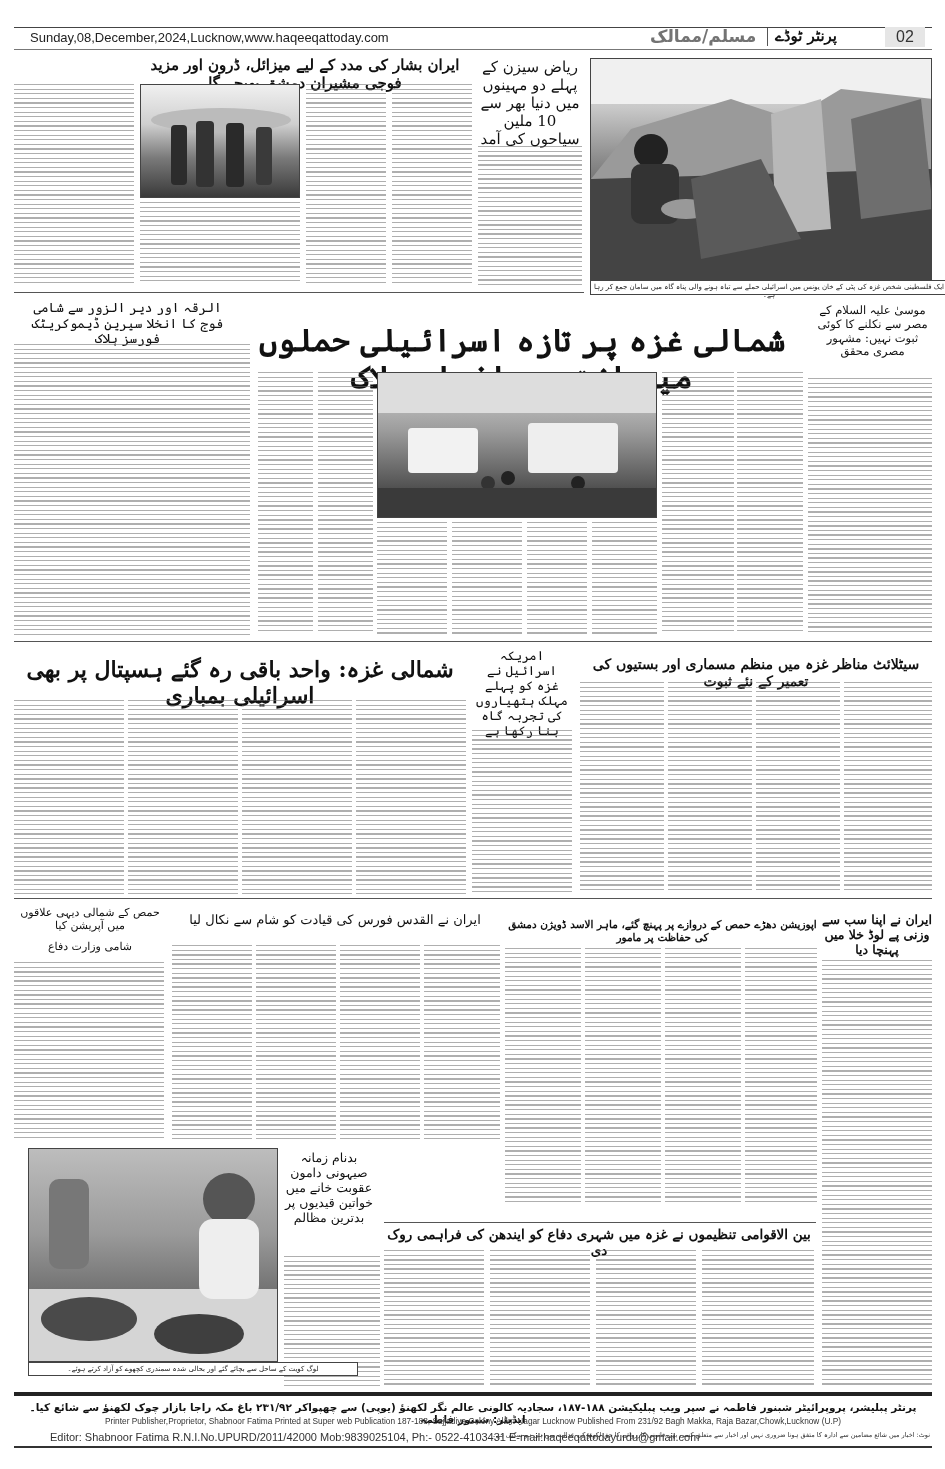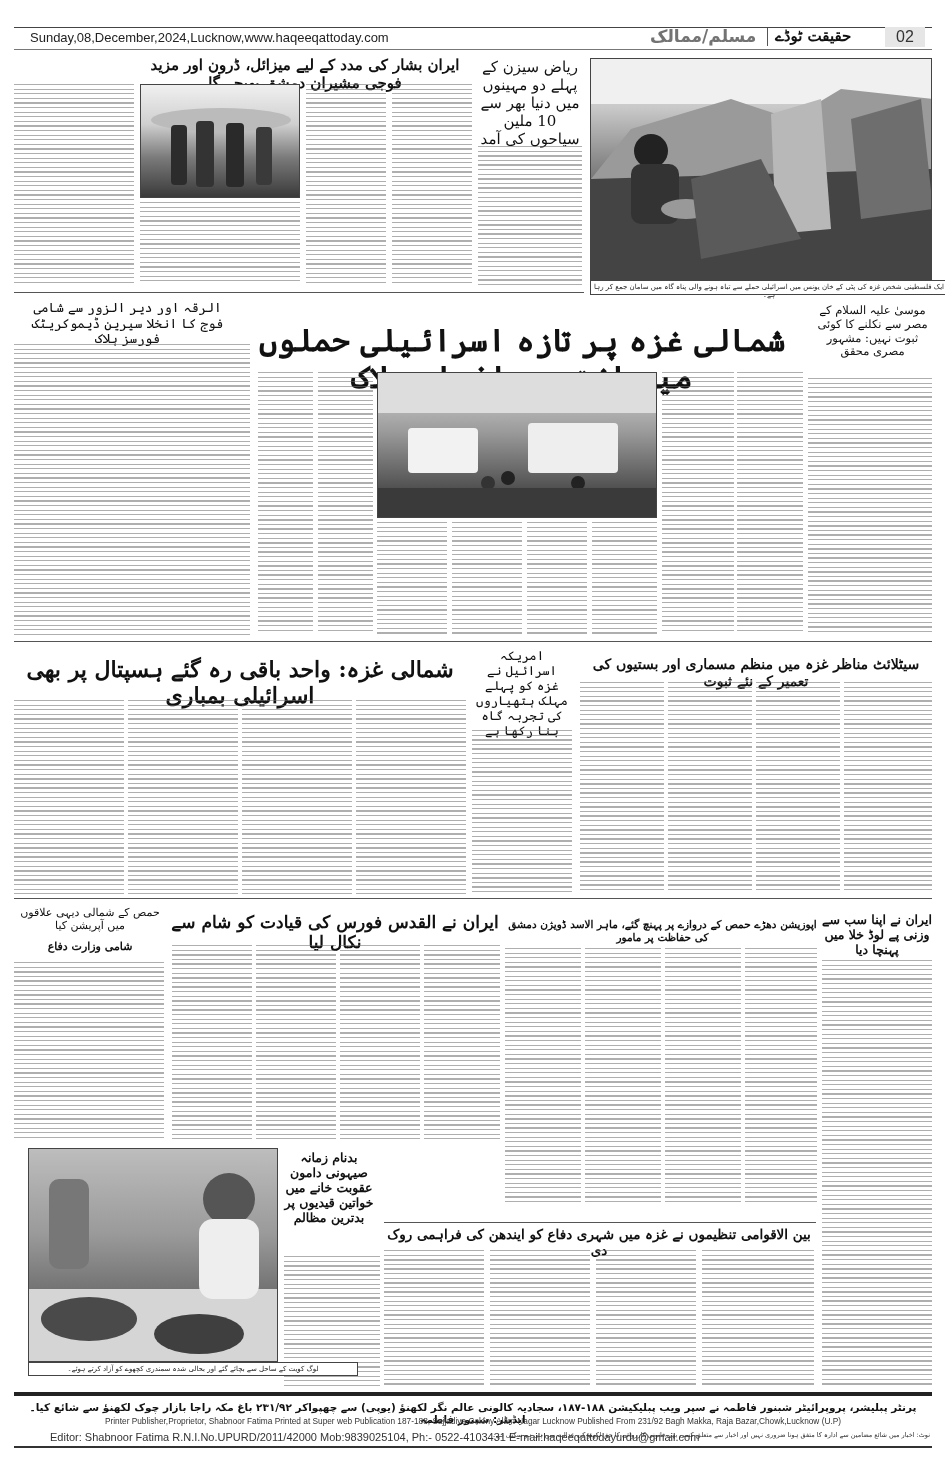--- a/index.html
+++ b/index.html
@@ -38,21 +38,21 @@
   #footer-note { left: 490px; top: 1431px; width: 440px; font-size: 6.5px; direction: rtl; text-align: right; color: #333; }
   #footer-bar2 { left: 14px; top: 1446px; width: 918px; height: 2px; background: #333; }
 </style>
 </head>
 <body>
 
 <div class="abs" id="topbar"></div>
 <div class="abs" id="mast-date">Sunday,08,December,2024,Lucknow,www.haqeeqattoday.com</div>
 <div class="abs" id="mast-section">مسلم/ممالک</div>
 <div class="abs" id="mast-sep"></div>
-<div class="abs" id="mast-brand">حقیقت ٹوڈے</div>
+<div class="abs" id="mast-brand">پرنٹر ٹوڈے</div>
 <div class="abs" id="mast-page">02</div>
 <div class="abs" id="mastline"></div>
 
 <div class="photo" style="left:590px;top:58px;width:342px;height:222px;background:linear-gradient(180deg,#eaeaea 0%,#c9c9c9 22%,#8d8d8d 45%,#545454 70%,#2f2f2f 100%);">
   <svg width="342" height="222">
     <rect x="0" y="0" width="342" height="45" fill="#f0f0f0"></rect>
     <polygon points="40,70 140,40 200,60 250,30 342,40 342,120 0,120" fill="#9a9a9a"></polygon>
     <polygon points="0,120 342,110 342,222 0,222" fill="#444"></polygon>
     <polygon points="180,55 230,40 240,170 185,175" fill="#b8b8b8"></polygon>
     <polygon points="260,60 330,40 342,150 270,160" fill="#6e6e6e"></polygon>
@@ -125,39 +125,39 @@
 
 <div class="hl" style="left:580px;top:656px;width:352px;font-size:14px;font-weight:bold;">سیٹلائٹ مناظر غزہ میں منظم مسماری اور بستیوں کی تعمیر کے نئے ثبوت</div>
 <div class="col" style="left:580px;top:682px;width:84px;height:212px;"></div>
 <div class="col" style="left:668px;top:682px;width:84px;height:212px;"></div>
 <div class="col" style="left:756px;top:682px;width:84px;height:212px;"></div>
 <div class="col" style="left:844px;top:682px;width:88px;height:212px;"></div>
 
 <div class="rule" style="left:14px;top:898px;width:918px;height:1px;"></div>
 
 <div class="hl" style="left:20px;top:906px;width:140px;font-size:11px;">حمص کے شمالی دیہی علاقوں میں آپریشن کیا</div>
-<div class="hl" style="left:20px;top:940px;width:140px;font-size:11px;font-weight:bold;">شامی وزارت دفاع</div>
+<div class="hl" style="left:20px;top:940px;width:140px;font-size:11px;font-weight:normal;">شامی وزارت دفاع</div>
 <div class="col" style="left:14px;top:962px;width:150px;height:178px;"></div>
 
-<div class="hl" style="left:170px;top:912px;width:330px;font-size:17px;font-weight:bold;">ایران نے القدس فورس کی قیادت کو شام سے نکال لیا</div>
+<div class="hl" style="left:170px;top:912px;width:330px;font-size:13px;font-weight:normal;">ایران نے القدس فورس کی قیادت کو شام سے نکال لیا</div>
 <div class="col" style="left:172px;top:945px;width:80px;height:195px;"></div>
 <div class="col" style="left:256px;top:945px;width:80px;height:195px;"></div>
 <div class="col" style="left:340px;top:945px;width:80px;height:195px;"></div>
 <div class="col" style="left:424px;top:945px;width:76px;height:195px;"></div>
 
 <div class="hl" style="left:505px;top:918px;width:315px;font-size:10.5px;font-weight:bold;">اپوزیشن دھڑے حمص کے دروازے پر پہنچ گئے، ماہر الاسد ڈویژن دمشق کی حفاظت پر مامور</div>
 <div class="col" style="left:505px;top:948px;width:76px;height:255px;"></div>
 <div class="col" style="left:585px;top:948px;width:76px;height:255px;"></div>
 <div class="col" style="left:665px;top:948px;width:76px;height:255px;"></div>
 <div class="col" style="left:745px;top:948px;width:72px;height:255px;"></div>
 
 <div class="hl" style="left:822px;top:912px;width:110px;font-size:12.5px;font-weight:bold;">ایران نے اپنا سب سے وزنی پے لوڈ خلا میں پہنچا دیا</div>
 <div class="col" style="left:822px;top:960px;width:110px;height:428px;"></div>
 
-<div class="hl" style="left:280px;top:1150px;width:98px;font-size:12.5px;font-weight:bold;">بدنام زمانہ صیہونی دامون عقوبت خانے میں خواتین قیدیوں پر بدترین مظالم</div>
+<div class="hl" style="left:280px;top:1150px;width:98px;font-size:12.5px;font-weight:normal;">بدنام زمانہ صیہونی دامون عقوبت خانے میں خواتین قیدیوں پر بدترین مظالم</div>
 <div class="col" style="left:284px;top:1256px;width:96px;height:130px;"></div>
 
 <div class="photo" style="left:28px;top:1148px;width:250px;height:214px;background:linear-gradient(180deg,#bdbdbd 0%,#9a9a9a 40%,#666 75%,#3a3a3a 100%);">
   <svg width="250" height="214">
     <rect x="0" y="140" width="250" height="74" fill="#d5d5d5"></rect>
     <ellipse cx="200" cy="50" rx="26" ry="26" fill="#555"></ellipse>
     <rect x="170" y="70" width="60" height="80" rx="14" fill="#eee"></rect>
     <ellipse cx="60" cy="170" rx="48" ry="22" fill="#4a4a4a"></ellipse>
     <ellipse cx="170" cy="185" rx="45" ry="20" fill="#3f3f3f"></ellipse>
     <rect x="20" y="30" width="40" height="90" rx="10" fill="#777"></rect>

